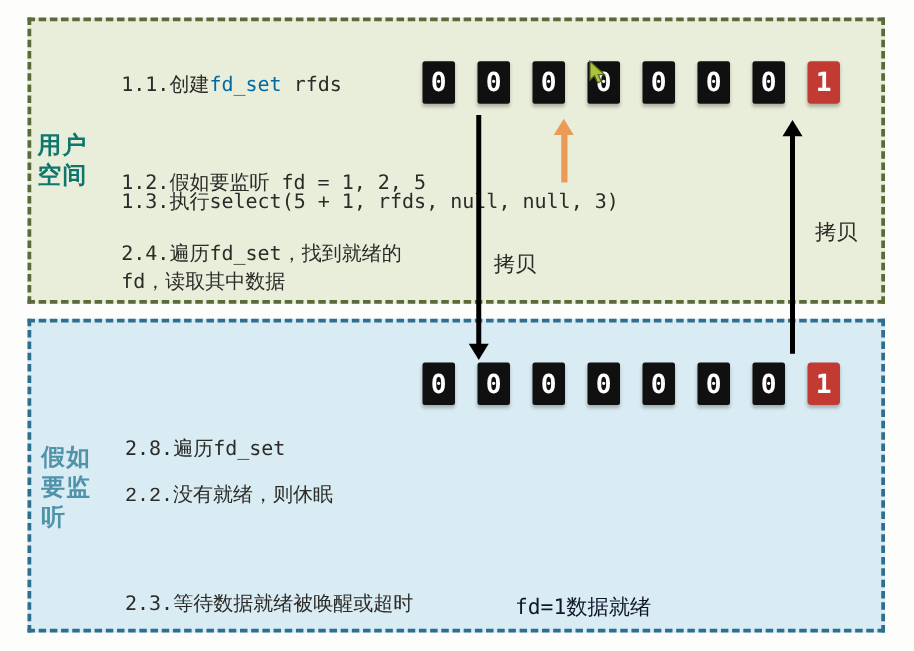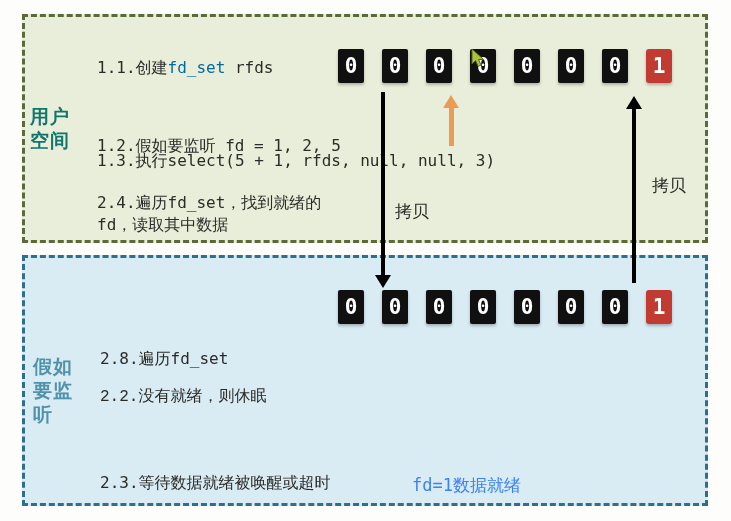--- a/index.html
+++ b/index.html
@@ -36,21 +36,21 @@
   .arrow .head-down { position:absolute; left:0; bottom:0; width:0; height:0;
     border-left:8px solid transparent; border-right:8px solid transparent;
     border-top:13px solid #000; }
   .arrow .head-up { position:absolute; left:0; top:0; width:0; height:0;
     border-left:8px solid transparent; border-right:8px solid transparent;
     border-bottom:13px solid #000; }
   .arrow.orange .shaft { background:#eb9b55; width:5px; left:5.5px; }
   .arrow.orange .head-up { border-bottom-color:#eb9b55; }
 
   .copy-label { position:absolute; font-size:17px; color:#2b2b28; }
-  .status-text { position:absolute; left:412px; top:474px; font-size:17px; color:#3b82f6; }
+  .status-text { position:absolute; left:412px; top:474px; font-size:17px; color:#0f172a; }
 
   .cursor { position:absolute; left:470px; top:48px; }
 </style>
 </head>
 <body>
 
 <div class="stage">
 
   <div class="panel user"></div>
   <div class="panel kernel"></div>

